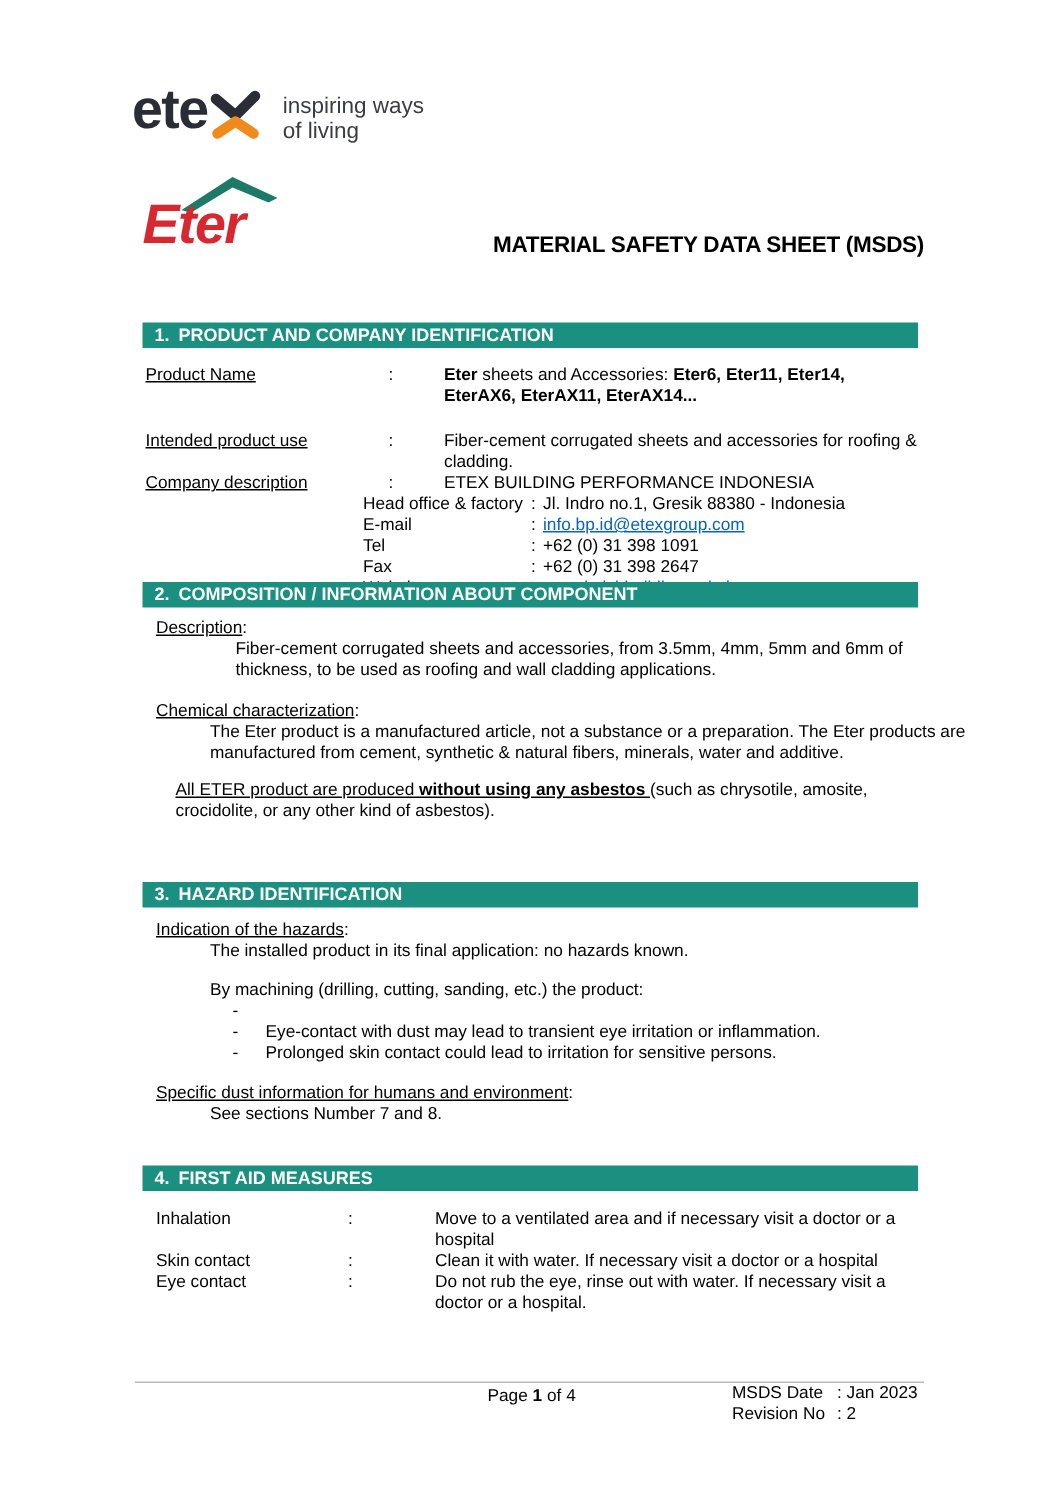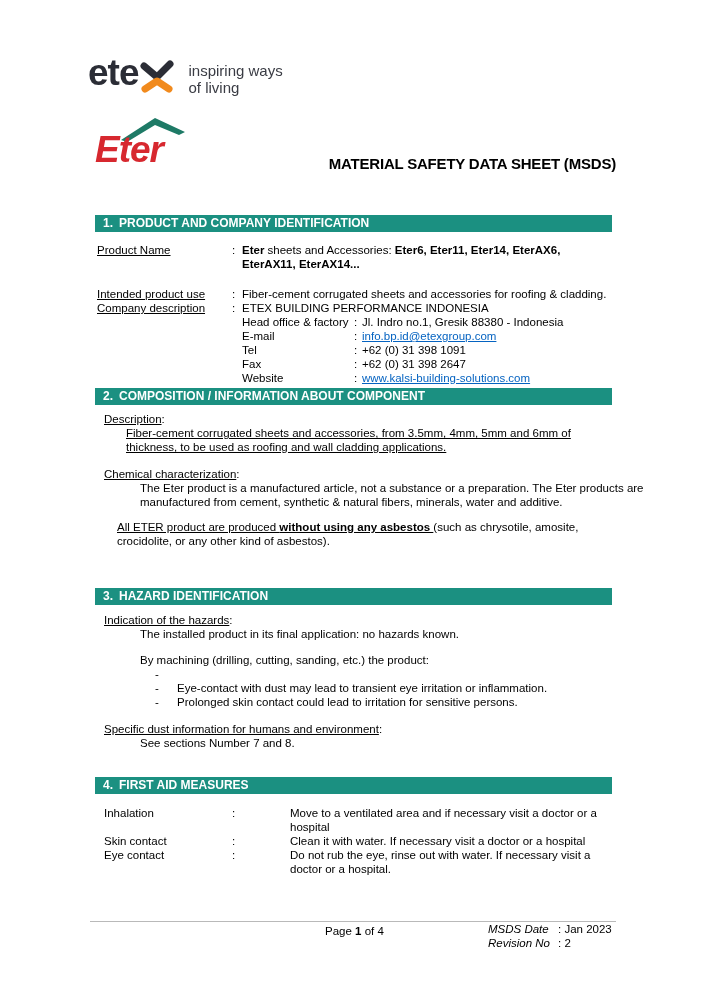--- a/index.html
+++ b/index.html
@@ -30,34 +30,34 @@
   .bar .num{margin-right:6px;}
   #bar1{top:215px;} #bar2{top:388px;} #bar3{top:588px;} #bar4{top:777px;}
 
   
   .u{text-decoration:underline;}
   .b{font-weight:bold;}
   a.link{color:#0563c1;text-decoration:underline;cursor:pointer;}
 
   
   #sec1{top:243px;left:97px;width:517px;}
-  .kv{display:flex;align-items:flex-start;}
+  .kv{display:flex;align-items:flex-start;gap:27px;}
   .kv .klabel{width:135px;flex:0 0 135px;}
   .kv .colon{width:10px;flex:0 0 10px;}
   .kv .vval{flex:1;}
   .mt16{margin-top:16px;}
   .contact{margin-left:145px;}
   .crow{display:flex;}
   .crow .clabel{width:112px;flex:0 0 112px;}
   .crow .ccolon{width:8px;flex:0 0 8px;}
 
   
   #sec2{top:412px;left:97px;width:517px;}
   .lblline{margin-left:7px;}
-  .para{margin-left:29px;width:465px;text-decoration:underline;}
+  .para{margin-left:60px;width:465px;}
   .para2{margin-left:43px;width:505px;}
   .asb{margin-top:11px;width:490px;margin-left:20px;}
   .mt13{margin-top:13px;}
 
   
   #sec3{top:613px;left:97px;width:517px;}
   .ind{margin-left:43px;width:470px;}
   .mt12{margin-top:12px;}
   .bullet{display:flex;margin-left:58px;}
   .bullet .dash{width:22px;flex:0 0 22px;text-align:left;}
@@ -67,21 +67,21 @@
   .aid{display:flex;align-items:flex-start;}
   .aid .alabel{width:128px;flex:0 0 128px;}
   .aid .acolon{width:10px;flex:0 0 10px;}
   .aid .aval{flex:1;width:368px;padding-left:48px;}
 
   
   .footline{top:921px;left:90px;width:526px;border-top:1px solid #b9b9b9;height:0;}
   .pagenum{top:924px;left:325px;display:flex;white-space:pre;}
   .meta{top:922px;left:488px;width:128px;}
   .mrow{display:flex;line-height:14px;}
-  .mrow .mlabel{width:70px;flex:0 0 70px;font-style:italic;}
+  .mrow .mlabel{width:70px;flex:0 0 70px;}
 </style>
 </head>
 <body>
 
 <div class="abs etex-logo">
   <span class="etex-word">ete</span>
   <span class="etex-x">
     <svg width="34" height="34" viewBox="0 0 34 34">
       <polyline points="4,6 17,17 30,4" fill="none" stroke="#2b2d36" stroke-width="7" stroke-linecap="round" stroke-linejoin="round"></polyline>
       <polyline points="5,29 17,21 29,29" fill="none" stroke="#f18a1d" stroke-width="7" stroke-linecap="round" stroke-linejoin="round"></polyline>

